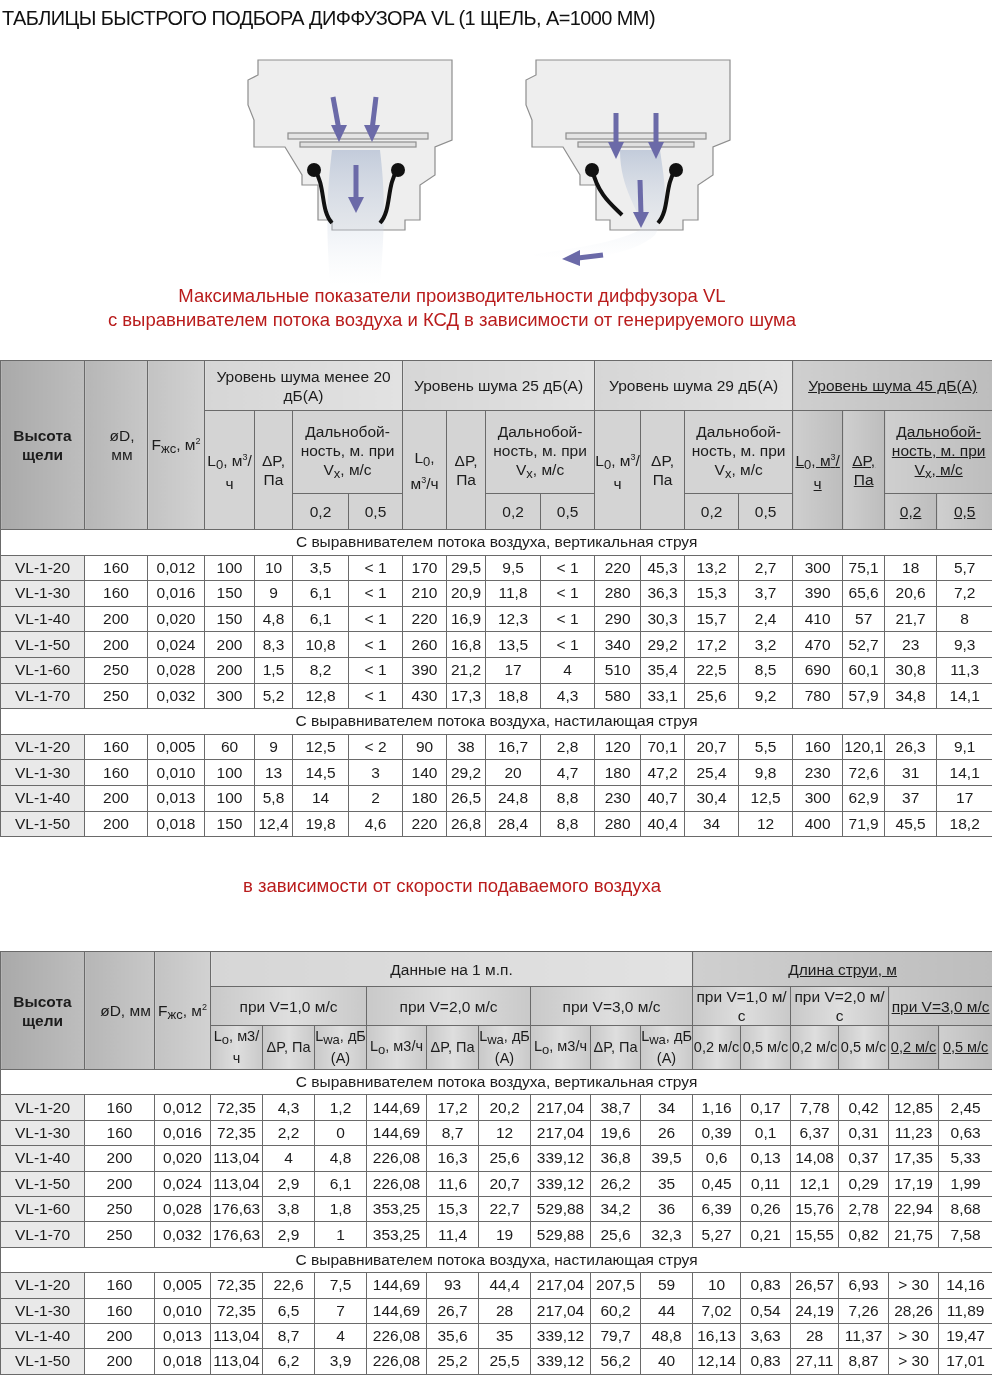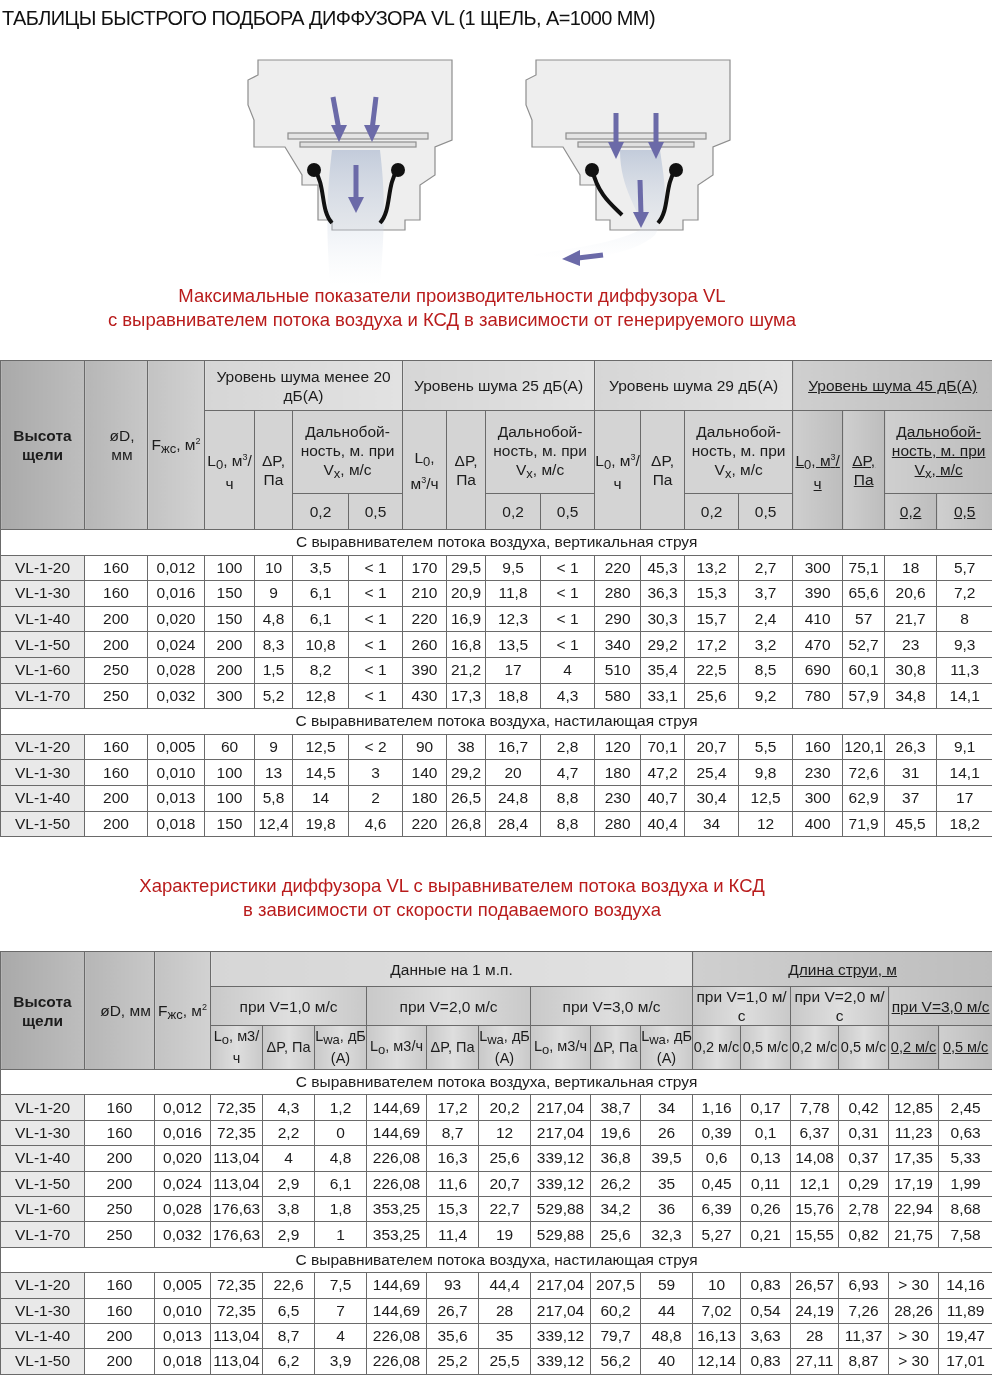--- a/index.html
+++ b/index.html
@@ -361,21 +361,20 @@
         <td>12</td>
         <td>400</td>
         <td>71,9</td>
         <td>45,5</td>
         <td>18,2</td>
       </tr>
     </tbody>
 </table>
 
 <div class="caption" style="top:874px;">
-  <div>Характеристики диффузора VL с выравнивателем потока воздуха и КСД</div>
   <div>в зависимости от скорости подаваемого воздуха</div>
 </div>
 
 <table class="t2" style="top:951px;width:992px;">
   <colgroup>
     <col style="width:84px">
       <col style="width:70px">
       <col style="width:56px">
     <col style="width:52px">
       <col style="width:52px">

